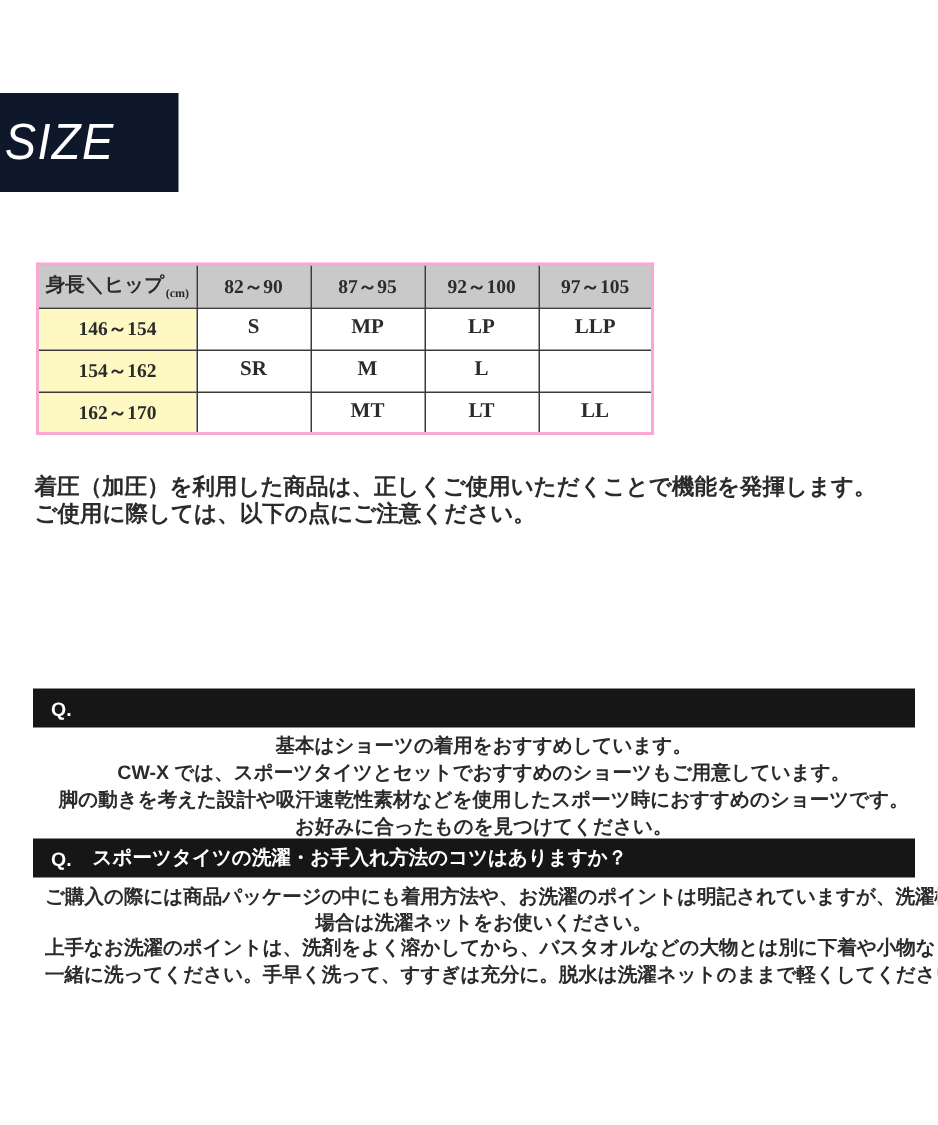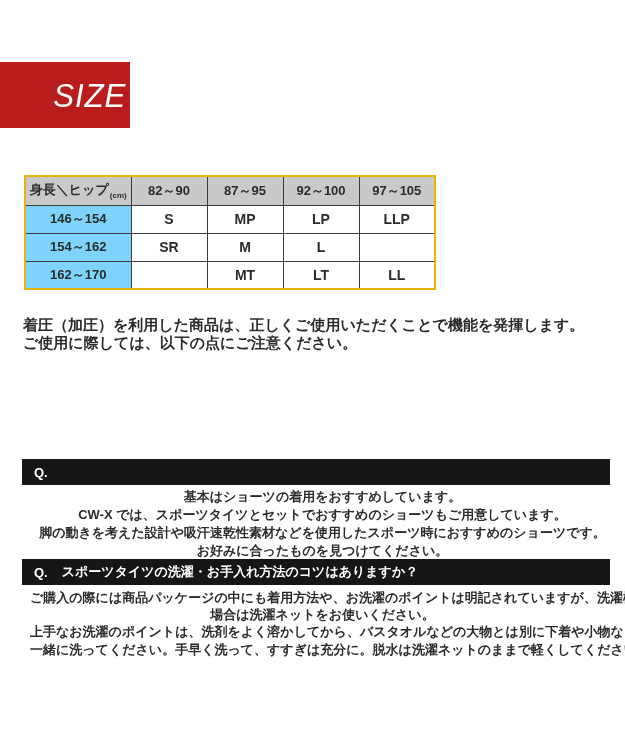--- a/index.html
+++ b/index.html
@@ -9,41 +9,42 @@
     width: 625px;
     height: 750px;
     background: #ffffff;
     overflow: hidden;
     font-family: "Liberation Sans", sans-serif;
     color: #2b2b2b;
   }
   
   .size-banner {
     position: absolute; left: 0; top: 62;
-    left: 0px; top: 62px; width: 130px; height: 66px;
-    background: #b91c1c;
-    display: flex; align-items: center; justify-content: flex-end;
+    left: 0px; top: 62px; width: 119px; height: 66px;
+    background: #0f172a;
+    display: flex; align-items: center; justify-content: flex-start;
   }
   .size-banner span {
     color: #ffffff; font-style: italic; font-size: 34px;
     letter-spacing: 1px; transform: scaleX(0.92);
   }
   
   .size-table-wrap { position: absolute; left: 24px; top: 175px; }
   table.size-table {
     border-collapse: collapse; table-layout: fixed;
-    border: 2px solid #eab308;
+    border: 2px solid #f9a8d4;
+    font-family: Liberation Serif, serif;
   }
   table.size-table th, table.size-table td {
     border: 1px solid #3c3c3c;
     text-align: center; vertical-align: middle;
     font-weight: 700;
   }
   table.size-table thead th { background: #c9c9c9; height: 29px; font-size: 13px; }
-  table.size-table tbody th { background: #7dd3fc; font-size: 13px; }
+  table.size-table tbody th { background: #fef9c3; font-size: 13px; }
   table.size-table tbody tr { height: 28px; }
   table.size-table td { background: #ffffff; font-size: 14px; }
   .col-label { width: 106px; }
   .col-size  { width: 76px; }
   .unit { font-size: 8px; vertical-align: -4px; margin-left: 1px; }
   
   .figure { position: absolute; left: 440px; top: 140px; width: 185px; height: 170px; }
   .figure svg { position: absolute; left: 0; top: 0; }
   .hip-label {
     position: absolute; left: 18px; top: 88px;

